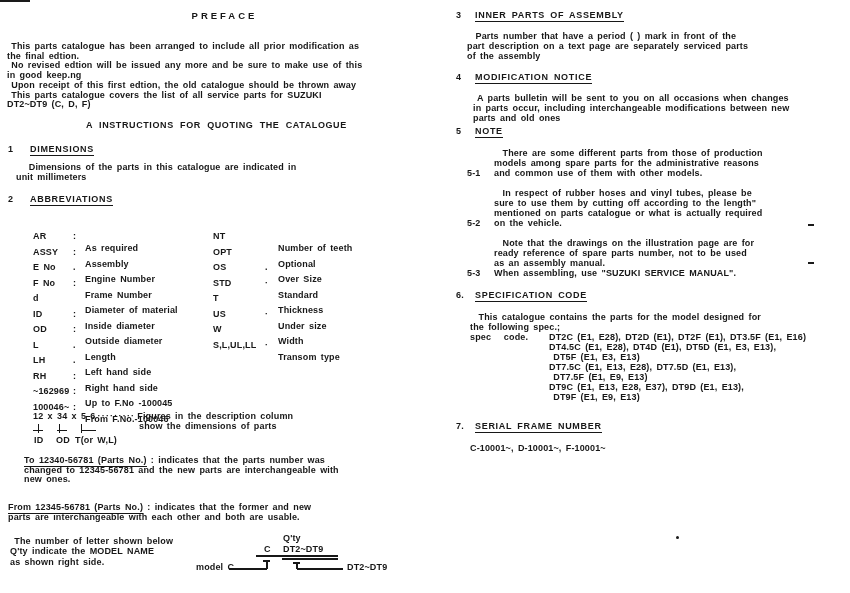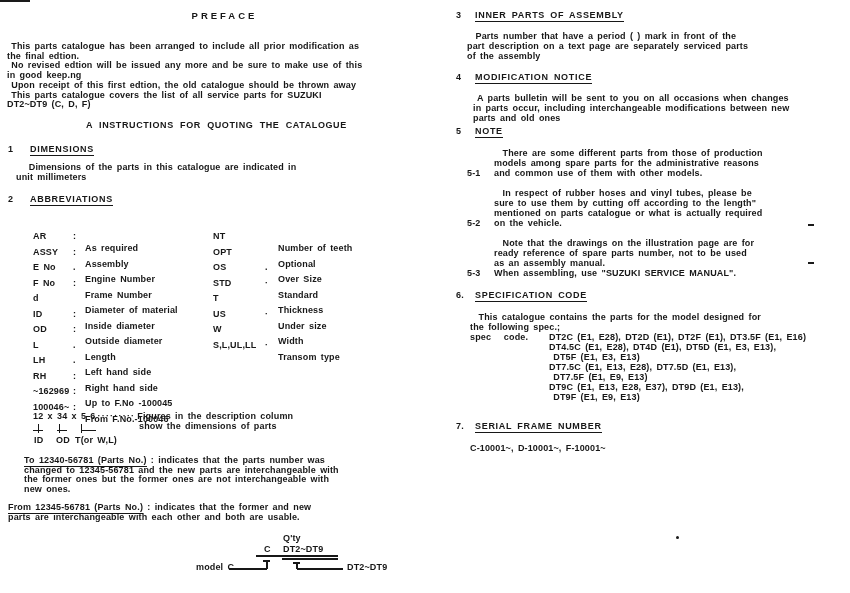--- a/index.html
+++ b/index.html
@@ -218,32 +218,36 @@
     <div class="tick" style="left:48px;top:13px;height:9px;"></div>
     <div class="dim-label" style="left:1px;top:24px;">ID</div>
     <div class="dim-label" style="left:23px;top:24px;">OD</div>
     <div class="dim-label" style="left:42px;top:24px;">T(or W,L)</div>
   </div>
 
   <div class="blk lh97" style="left:8px;top:456px;width:414px;margin-left:16px;">
     <div class="ln note-first"><span class="u-lead">To 12340-56781 (Parts No.)</span><span> : indicates that the parts number was</span></div>
     <div class="lines">
         <div>changed to 12345-56781 and the new parts are interchangeable with</div>
-        <div>the former ones but the former ones are not interchangeable with</div>
         <div>new ones.</div>
       </div>
   </div>
 
   <div class="blk lh97" style="left:8px;top:503px;width:414px;">
     <div class="ln note-first"><span class="u-lead">From 12345-56781 (Parts No.)</span><span> : indicates that the former and new</span></div>
     <div class="lines">
         <div>parts are interchangeable with each other and both are usable.</div>
       </div>
   </div>
 
+  <div class="blk lines lh103" style="left:10px;top:536px;">
+      <div> The number of letter shown below</div>
+      <div>Q'ty indicate the MODEL NAME</div>
+      <div>as shown right side.</div>
+    </div>
 
   <div class="qtxt" style="left:283px;top:533px;">Q'ty</div>
   <div class="qtxt" style="left:264px;top:544px;">C</div>
   <div class="qtxt" style="left:283px;top:544px;">DT2~DT9</div>
   <div class="hline" style="left:256px;top:555px;width:82px;"></div>
   <div class="hline" style="left:282px;top:558px;width:56px;"></div>
   <div class="hline" style="left:263px;top:560px;width:7px;"></div>
   <div class="vline" style="left:266px;top:560px;height:9px;"></div>
   <div class="hline" style="left:293px;top:562px;width:7px;"></div>
   <div class="vline" style="left:296px;top:562px;height:7px;"></div>

